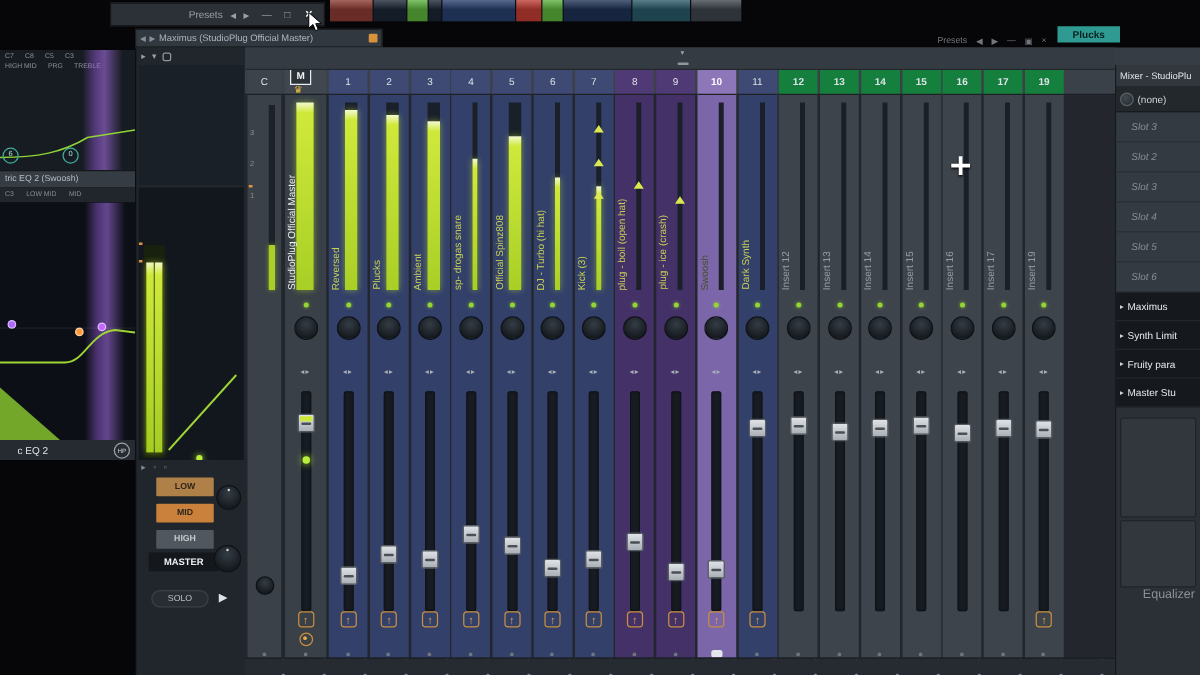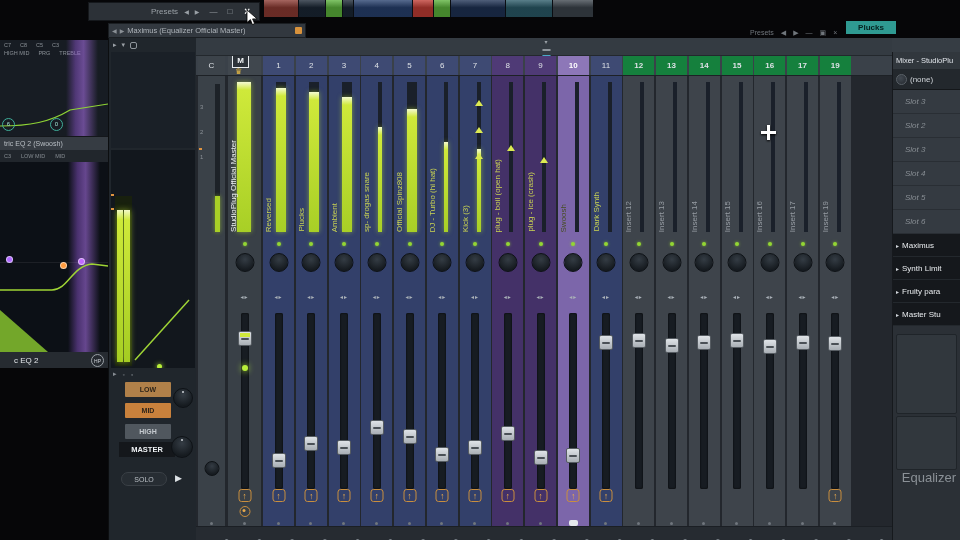--- a/index.html
+++ b/index.html
@@ -135,21 +135,21 @@
   .rack-title{height:17px;line-height:17px;padding-left:3px;color:#dfe3e8;font-size:7.5px;background:#31373d;white-space:nowrap;overflow:hidden;}
   .rack-none{height:21px;display:flex;align-items:center;gap:3px;padding-left:3px;background:#23282d;border-bottom:1px solid #14171a;box-sizing:border-box;}
   .rnbtn{width:11px;height:11px;border-radius:50%;background:radial-gradient(circle at 40% 35%,#434a52,#23282e);border:1px solid #5a6168;box-sizing:border-box;}
   .rack-slot{height:24px;line-height:24px;padding-left:12px;color:#878d93;font-style:italic;background:#343a41;
      border-bottom:1px solid #292e34;box-sizing:border-box;white-space:nowrap;overflow:hidden;}
   .rack-plugin{height:23px;display:flex;align-items:center;gap:3px;padding-left:3px;background:#15181c;color:#e8ebee;
      border-bottom:1px solid #23282d;box-sizing:border-box;white-space:nowrap;overflow:hidden;}
   .rack-plugin .tri{font-size:6px;color:#cfd3d8;}
   .rack-inset{position:absolute;left:3px;right:3px;background:#31373d;border:1px solid #1f2429;border-radius:2px;}
   .i1{top:282px;height:78px;} .i2{top:364px;height:52px;}
-  .rack-eq{position:absolute;top:418px;right:4px;color:#8b9197;font-size:13px;}
+  .rack-eq{position:absolute;top:418px;right:4px;color:#8b9197;font-size:10px;}
   
   #plucks-tab{position:absolute;left:846px;top:21px;width:50px;height:13px;background:#2f9a92;color:#062220;
      font-size:8px;font-weight:bold;display:flex;align-items:center;justify-content:center;}
   #bg-presets{position:absolute;left:750px;top:27px;width:96px;height:11px;display:flex;gap:7px;align-items:center;
      color:#70767c;font-size:7px;}
   
   #cursor-move{position:absolute;left:565px;top:69px;width:15px;height:15px;z-index:40;filter:drop-shadow(0 1px 1px #000);}
   #cursor-move .h{position:absolute;left:0;top:6px;width:15px;height:3px;background:#fff;}
   #cursor-move .v{position:absolute;left:6px;top:0;width:3px;height:15px;background:#fff;}
 </style>
@@ -179,21 +179,21 @@
     <span class="wc">□</span>
     <span class="wc close">×</span>
   </div>
   <svg id="cursor-arrow" width="13" height="17" viewBox="0 0 13 17">
     <polygon points="1,1 1,13.5 4.4,10.6 6.4,15.6 8.6,14.6 6.6,9.9 11.2,9.9" fill="#ffffff" stroke="#000000" stroke-width="0.8"></polygon>
   </svg>
 
   <div id="mx-titlebar">
     <span class="tbi">◀</span>
     <span class="tbi">▶</span>
-    <span>Maximus (Equalizer Official Master)</span>
+    <span>Maximus (StudioPlug Official Master)</span>
     <span class="orange"></span>
   </div>
 
   <div id="eq-top">
     <div class="pband"></div>
     <div class="eq-lblrow">
       <span>C7</span>
       <span>C8</span>
       <span>C5</span>
       <span>C3</span>

